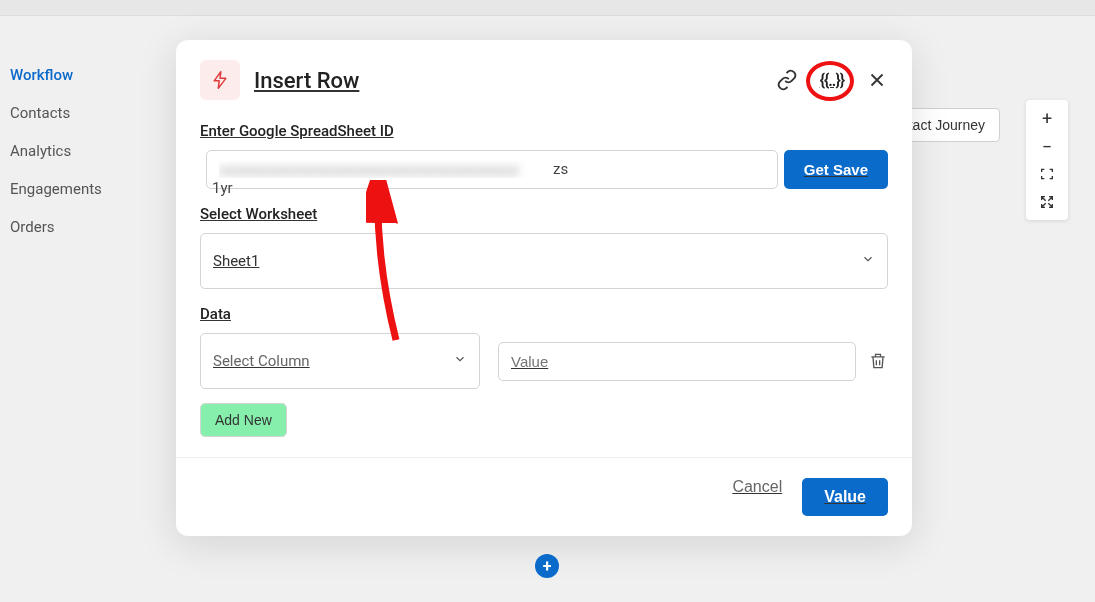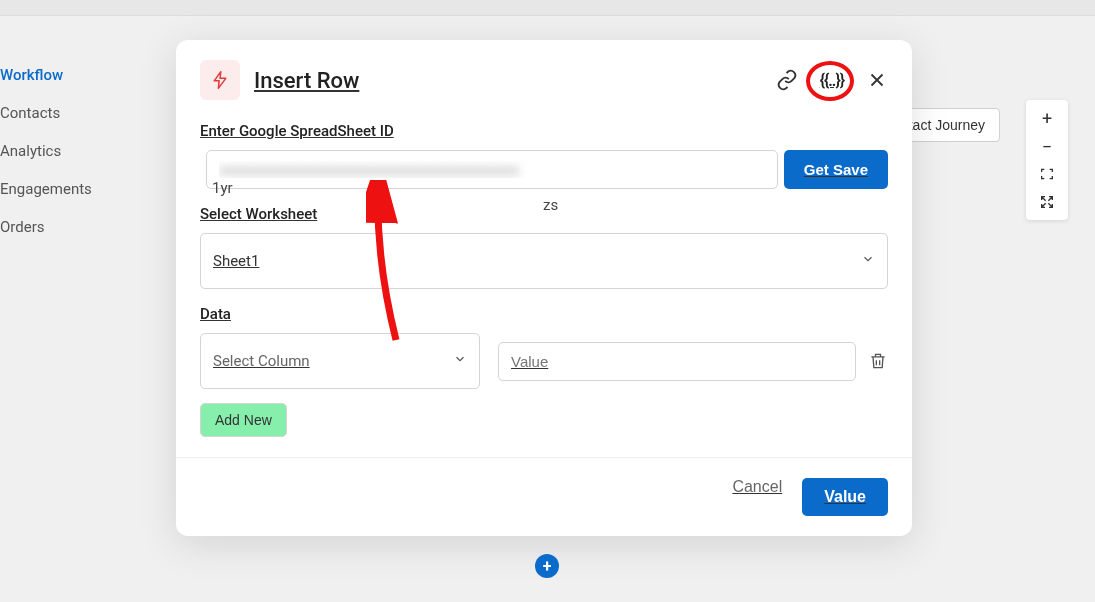--- a/index.html
+++ b/index.html
@@ -14,21 +14,21 @@
   }
   .topbar {
     position: absolute;
     top: 0; left: 0; right: 0;
     height: 16px;
     background: #e7e7e7;
     border-bottom: 1px solid #ddd;
   }
   .sidebar {
     position: absolute;
-    left: 0;
+    left: 10px;
     top: 56px;
     width: 140px;
   }
   .sidebar-item {
     padding: 10px 0;
     font-size: 15px;
     color: #555;
     cursor: pointer;
   }
   .sidebar-item.active {
@@ -332,21 +332,21 @@
       </div>
     </div>
   </div>
 
   <div class="modal-body">
     <div class="field-label">Enter Google SpreadSheet ID</div>
     <div class="row-sheet">
       <div class="sheet-id-container">
         <input class="input sheet-id-input blurred" value="xxxxxxxxxxxxxxxxxxxxxxxxxxxxxxxxxxxxxxxx" style="">
         <span class="sheet-id-prefix" style="left:12px; top:4px;margin-top:25px;">1yr</span>
-        <span class="sheet-id-suffix" style="left:343px; top:10px;margin-top:36px;">zs</span>
+        <span class="sheet-id-suffix" style="left:353px; top:10px;">zs</span>
       </div>
       <button class="btn-primary">Get Save</button>
     </div>
 
     <div class="field-label">Select Worksheet</div>
     <div class="select-wrap">
       <div class="select">
         <span>Sheet1</span>
         <span class="select-caret"><svg viewBox="0 0 24 24">
               <path d="M6 9l6 6 6-6"></path>

